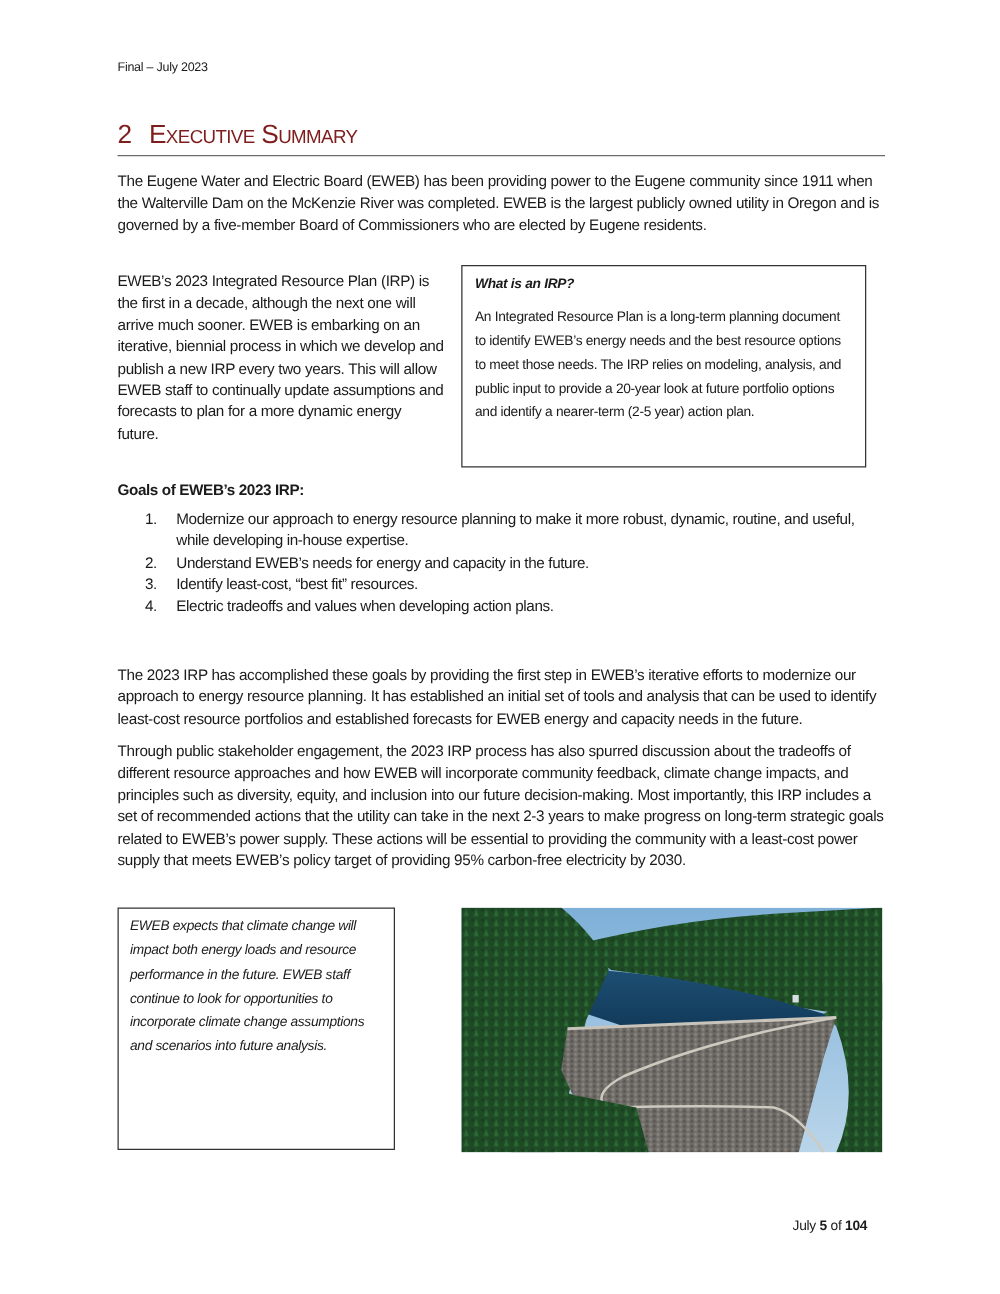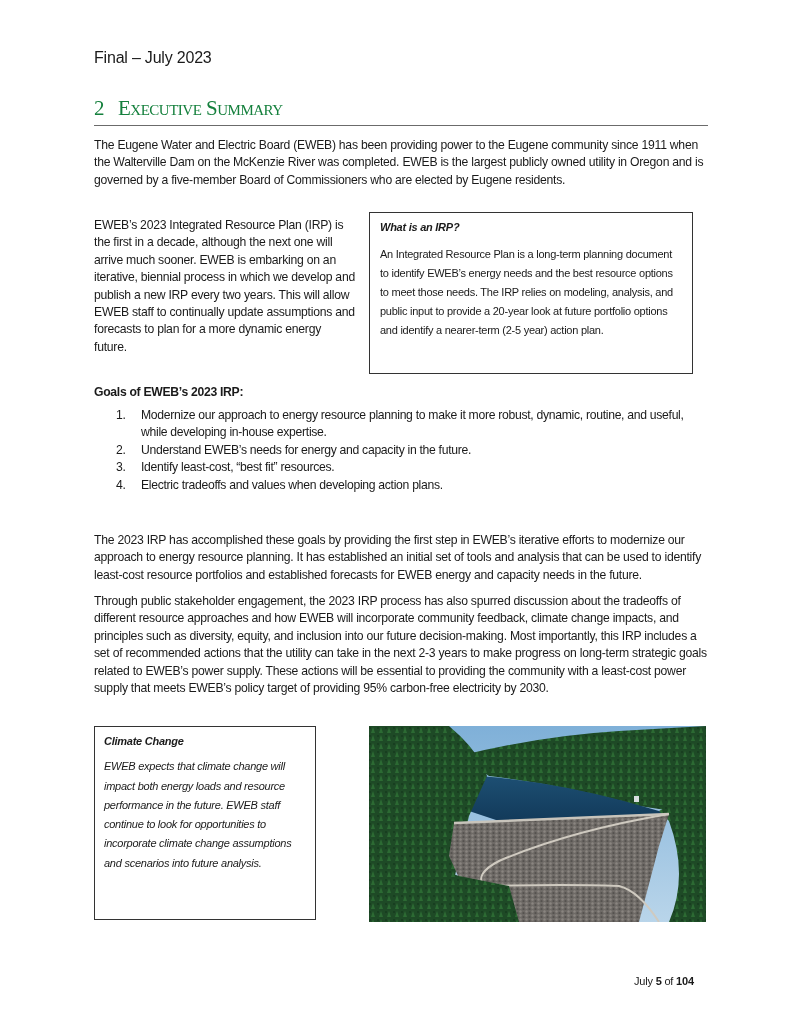--- a/index.html
+++ b/index.html
@@ -1,25 +1,25 @@
 <!DOCTYPE html>
 <html><head>
 <meta charset="utf-8">
 <style>
   html, body { margin: 0; padding: 0; background: #ffffff; }
   body {
     width: 800px; height: 1035px; position: relative; overflow: hidden;
     font-family: "Liberation Sans", sans-serif; color: #1a1a1a;
   }
   .page { position: absolute; left: 0; top: 0; width: 800px; height: 1035px; }
-  .header-text { position: absolute; left: 94px; top: 49px; font-size: 16px; letter-spacing: -0.2px; }
+  .header-text { position: absolute; left: 94px; top: 49px; font-size: 10px; letter-spacing: -0.2px; }
   .heading {
     position: absolute; left: 94px; top: 96px; width: 614px;
     border-bottom: 1px solid #6b6b6b; padding-bottom: 4px;
-    color: #15803d; font-size: 21px; letter-spacing: -0.5px; font-family: Liberation Serif, serif;
+    color: #7f1d1d; font-size: 21px; letter-spacing: -0.5px;
   }
   .heading .num { margin-right: 14px; }
   .heading .title { font-variant: small-caps; font-size: 21px; }
   .p { position: absolute; font-size: 12.2px; line-height: 17.4px; letter-spacing: -0.25px; }
   .p1 { left: 94px; top: 137px; width: 615px; }
   .p-left { left: 94px; top: 217px; width: 262px; }
   .box {
     position: absolute; border: 1px solid #333; box-sizing: border-box;
     font-size: 11px; line-height: 19px; letter-spacing: -0.25px;
   }
@@ -67,21 +67,20 @@
     <li><span class="n">2.</span><span>Understand EWEB’s needs for energy and capacity in the future.</span></li>
     <li><span class="n">3.</span><span>Identify least-cost, “best fit” resources.</span></li>
     <li><span class="n">4.</span><span>Electric tradeoffs and values when developing action plans.</span></li>
   </ol>
 
   <div class="p p2">The 2023 IRP has accomplished these goals by providing the first step in EWEB’s iterative efforts to modernize our approach to energy resource planning. It has established an initial set of tools and analysis that can be used to identify least-cost resource portfolios and established forecasts for EWEB energy and capacity needs in the future.</div>
 
   <div class="p p3">Through public stakeholder engagement, the 2023 IRP process has also spurred discussion about the tradeoffs of different resource approaches and how EWEB will incorporate community feedback, climate change impacts, and principles such as diversity, equity, and inclusion into our future decision-making. Most importantly, this IRP includes a set of recommended actions that the utility can take in the next 2-3 years to make progress on long-term strategic goals related to EWEB’s power supply. These actions will be essential to providing the community with a least-cost power supply that meets EWEB’s policy target of providing 95% carbon-free electricity by 2030.</div>
 
   <div class="box box-climate">
-    <div class="box-title">Climate Change</div>
     <div>EWEB expects that climate change will impact both energy loads and resource performance in the future. EWEB staff continue to look for opportunities to incorporate climate change assumptions and scenarios into future analysis.</div>
   </div>
 
   <div class="photo" title="Aerial view of a rock-fill dam and reservoir surrounded by forested hills">
     <svg width="337" height="196" viewBox="0 0 337 196">
       <defs>
         <linearGradient id="sky" x1="0" y1="0" x2="0" y2="1">
           <stop offset="0" stop-color="#7fb0d8"></stop>
           <stop offset="1" stop-color="#b9d5ea"></stop>
         </linearGradient>

